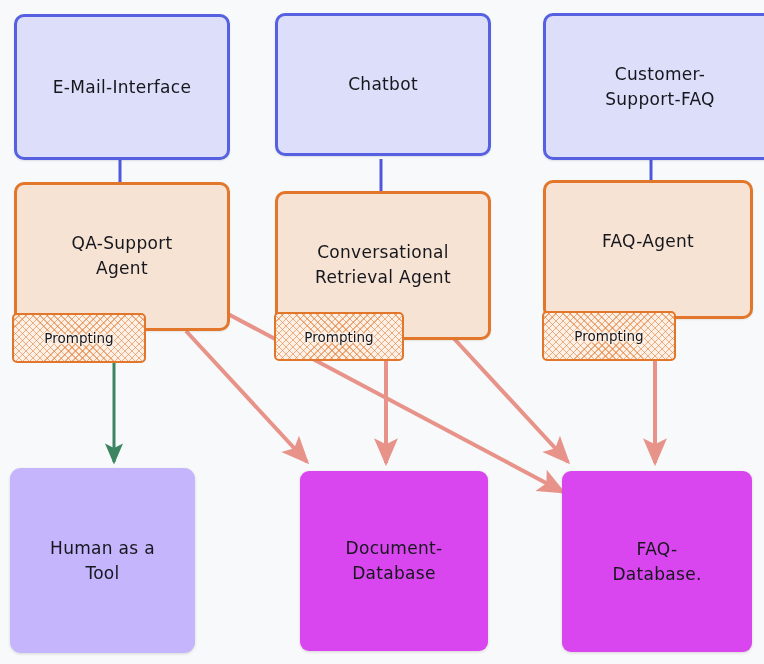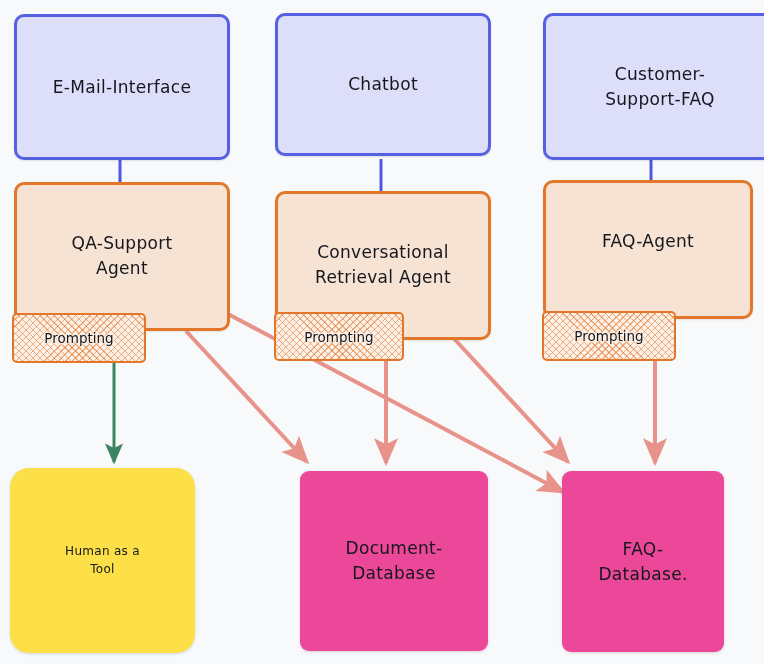--- a/index.html
+++ b/index.html
@@ -65,29 +65,29 @@
   }
   .badge .label{
     padding:0 4px;
     text-shadow:
       0 0 3px #fdf0e6, 0 0 3px #fdf0e6, 0 0 2px #fdf0e6, 0 0 2px #fdf0e6,
       1px 0 2px #fdf0e6, -1px 0 2px #fdf0e6, 0 1px 2px #fdf0e6, 0 -1px 2px #fdf0e6;
     text-align: right;
   }
   
   .n-human{
-    background:#fde047;
+    background:#c4b5fd;
     border:none;
-    border-radius:19px;
+    border-radius:11px;
     color:#16171d;
-    font-size:12px;
+    font-size:17px;
     box-shadow:0 1px 3px rgba(40,70,40,.18);
   }
   .n-store{
-    background:#ec4899;
+    background:#d946ef;
     border:none;
     border-radius:9px;
     color:#16171d;
     font-size:17px;
     box-shadow:0 1px 3px rgba(90,40,40,.18);
   }
 </style>
 </head>
 <body style="background: rgb(248, 249, 251);">
 
@@ -141,21 +141,21 @@
         <span class="label">FAQ-Agent</span>
       </div>
       <div class="node n-human" style="left: 10px; top: 468px; width: 185px; height: 185px;">
         <span class="label">Human as a
 Tool</span>
       </div>
       <div class="node n-store" style="left: 300px; top: 471px; width: 188px; height: 180px;">
         <span class="label">Document-
 Database</span>
       </div>
-      <div class="node n-store" style="left: 562px; top: 471px; width: 162px; height: 181px;">
+      <div class="node n-store" style="left: 562px; top: 471px; width: 190px; height: 181px;">
         <span class="label">FAQ-
 Database.</span>
       </div>
     </div>
   <div id="badge-layer">
       <div class="badge" style="left: 12px; top: 313px; width: 134px; height: 50px;">
         <span class="label">Prompting</span>
       </div>
       <div class="badge" style="left: 274px; top: 312px; width: 130px; height: 49px;">
         <span class="label">Prompting</span>

